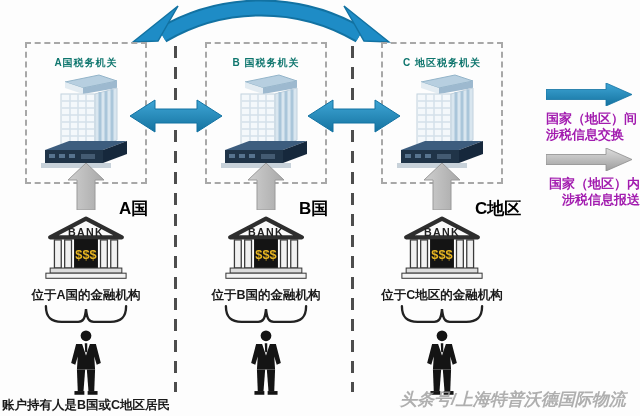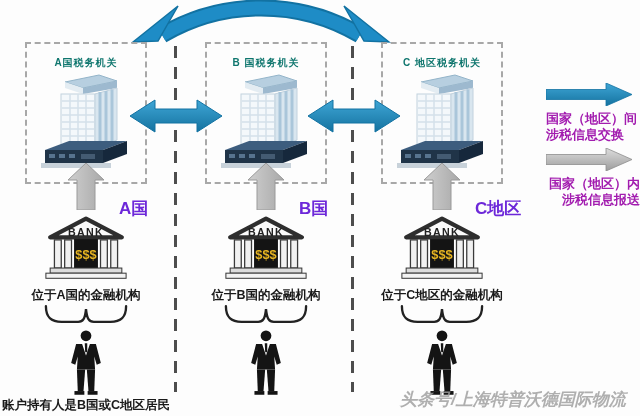--- a/index.html
+++ b/index.html
@@ -13,21 +13,21 @@
     border:2px dashed #a8a8a8;width:118px;height:138px;background:transparent;
   }
   .box-label{
     position:absolute;top:12px;left:0;width:100%;text-align:center;
     font-size:10px;font-weight:bold;color:#0f766e;letter-spacing:1px;white-space:nowrap;
   }
   .v-sep{
     width:3px;height:346px;
     background:repeating-linear-gradient(to bottom,#4d4d4d 0 12px,transparent 12px 21px);
   }
-  .region-label{font-size:17px;font-weight:bold;color:#6d28d9;white-space:nowrap;}
+  .region-label{font-size:17px;font-weight:bold;color:#000000;white-space:nowrap;}
   .institution-label{width:180px;text-align:center;font-size:12.5px;font-weight:bold;color:#1a1a1a;white-space:nowrap;}
   .holder-label{width:190px;text-align:center;font-size:12.5px;font-weight:bold;color:#1a1a1a;white-space:nowrap;}
   .legend-text{font-size:13px;font-weight:bold;color:#a21caf;line-height:15.5px;white-space:nowrap;}
   .watermark{
     font-size:17px;font-weight:bold;color:#9f9f9f;opacity:.82;white-space:nowrap;z-index:9;
   }
   svg{display:block;}
 </style>
 </head>
 <body>

